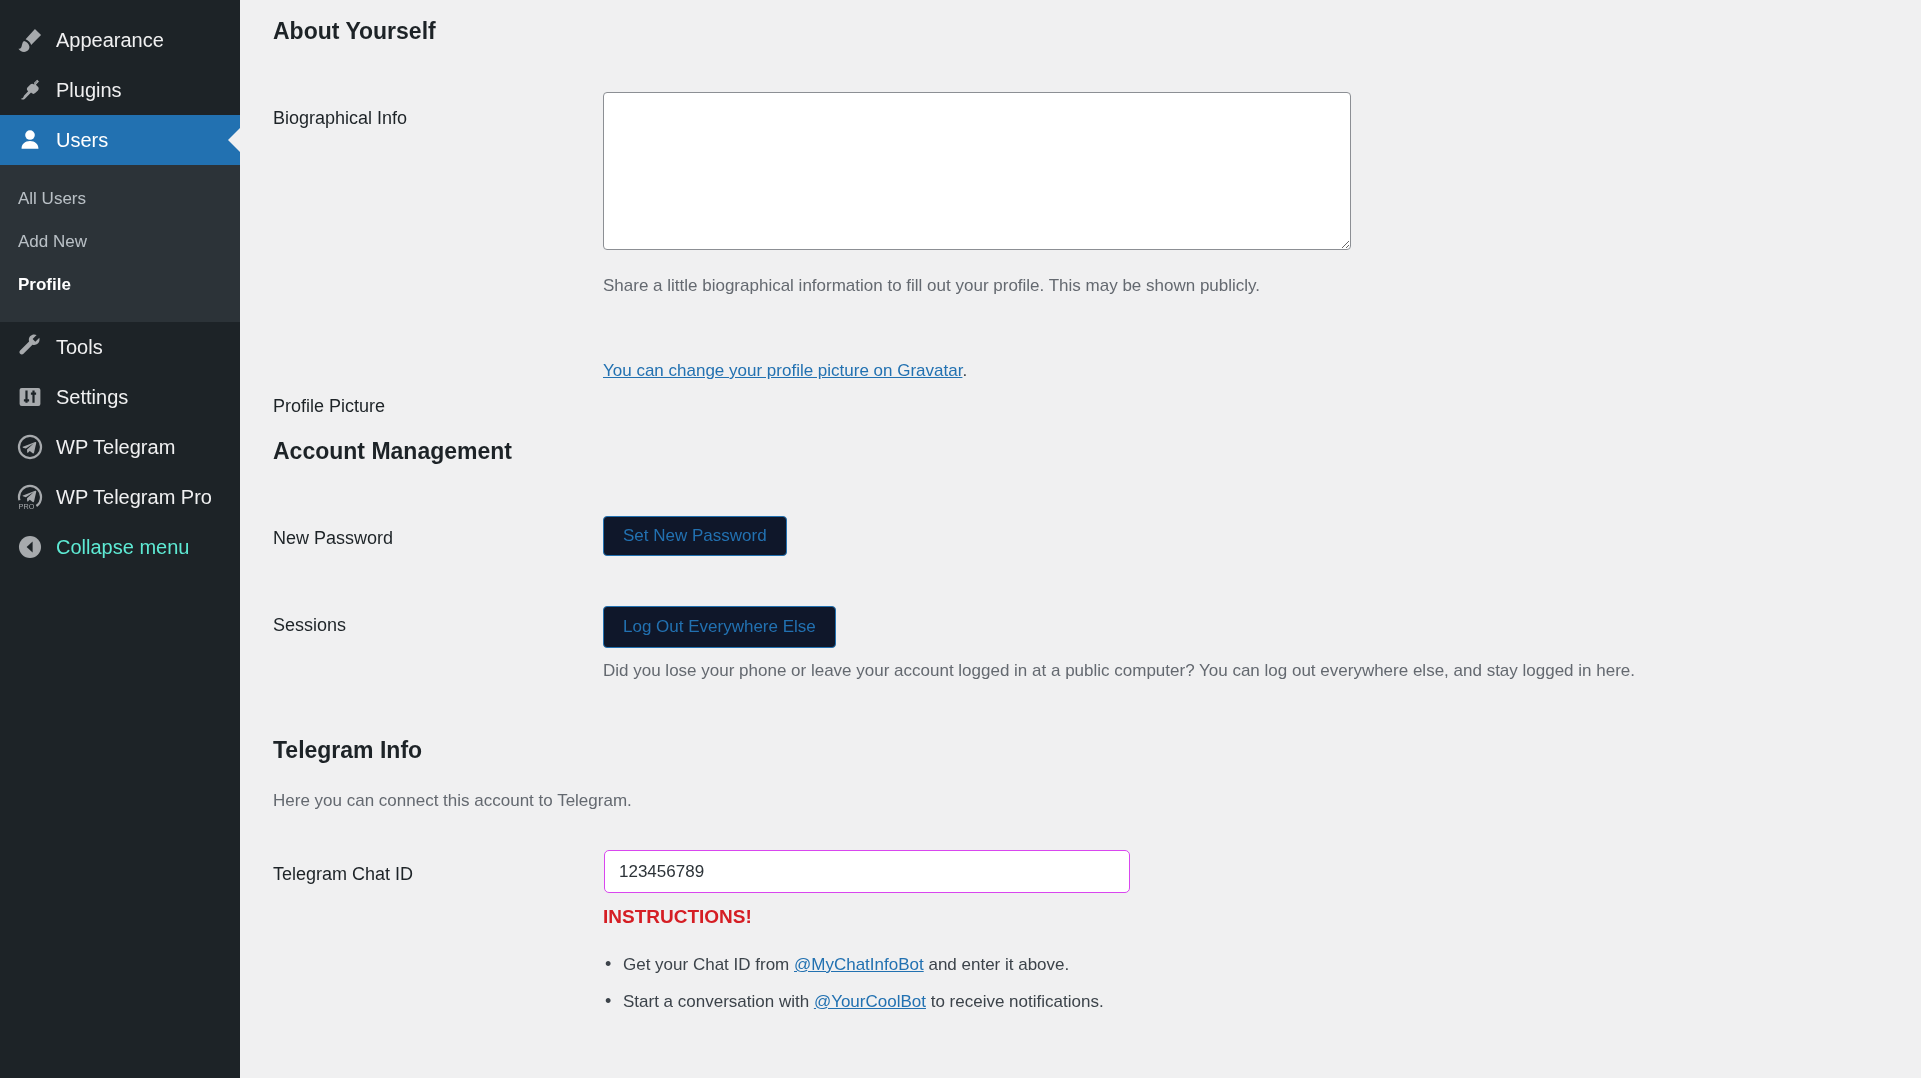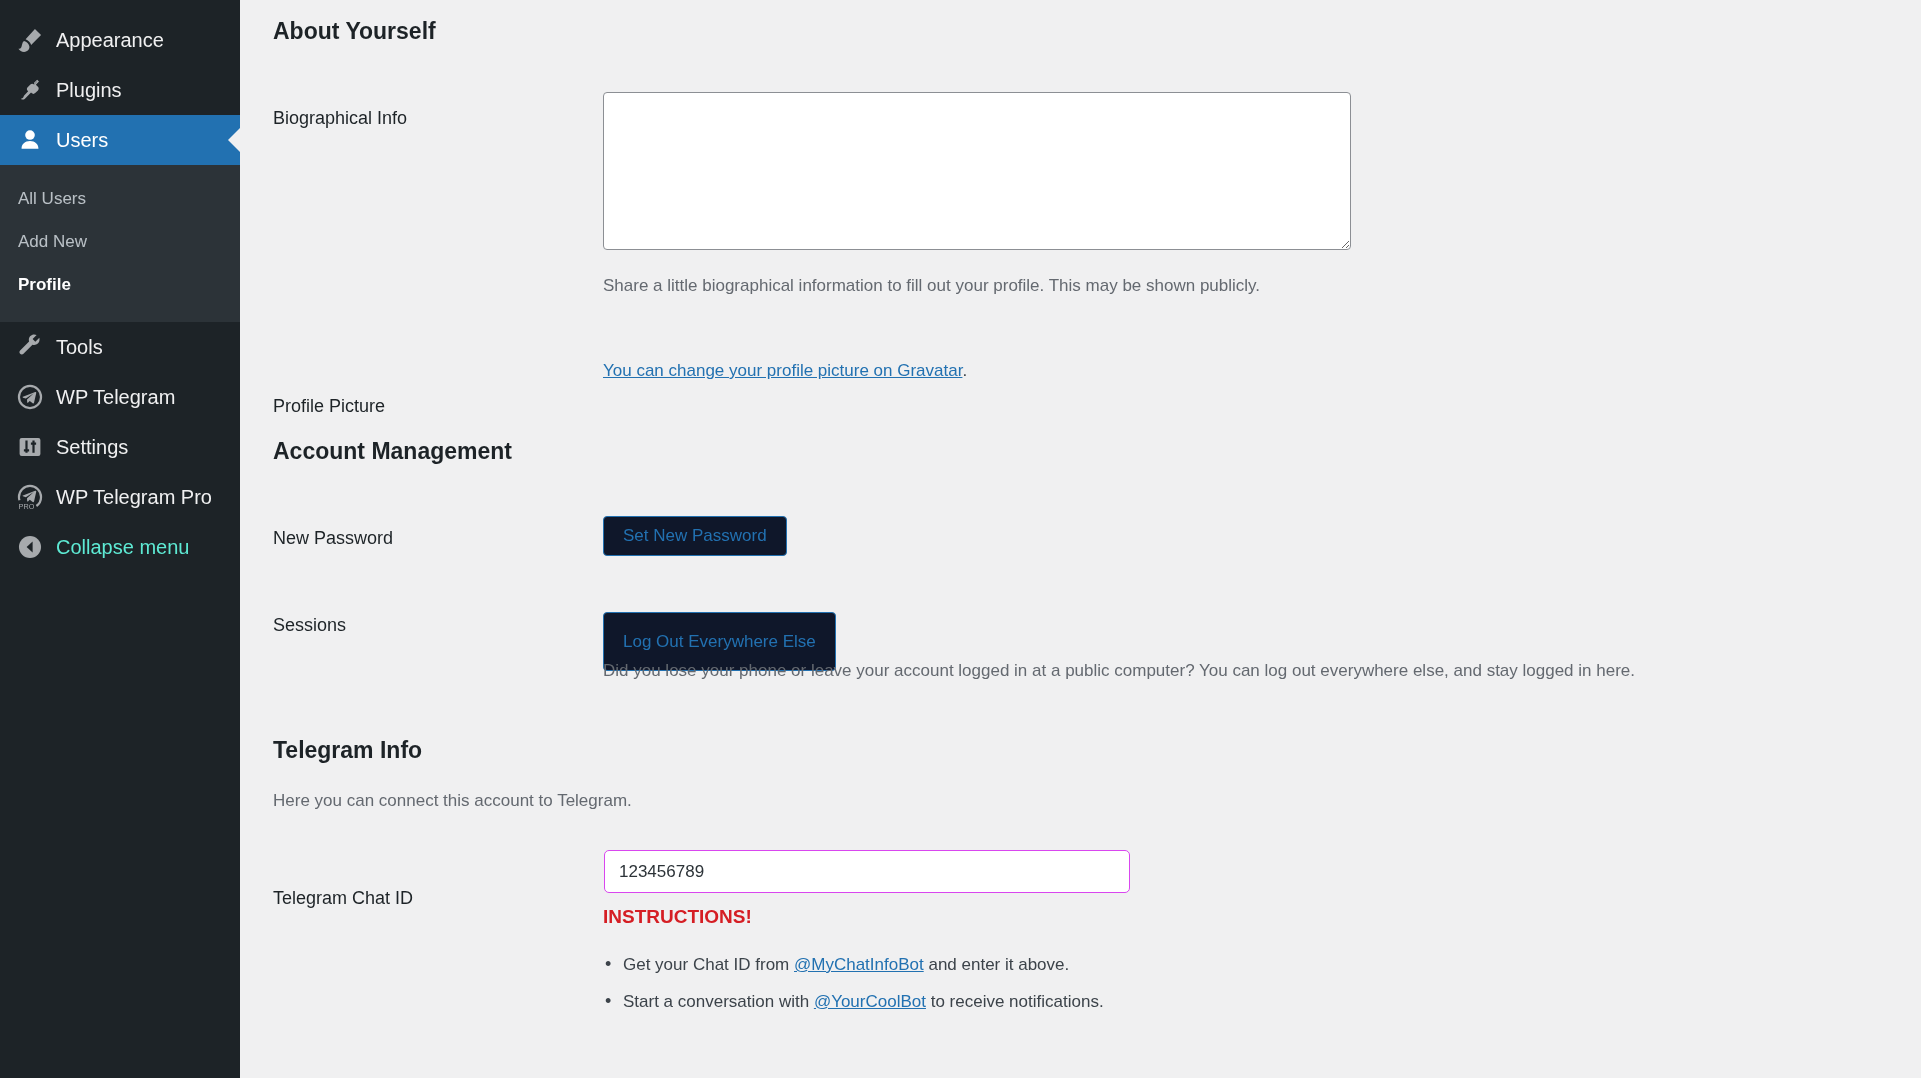--- a/index.html
+++ b/index.html
@@ -36,21 +36,21 @@
 
   textarea.bio { left:363px; top:92px; width:748px; height:158px;
     border:1px solid #8c8f94; border-radius:4px; background:#fff; resize:both;
     font-family:"Liberation Sans", sans-serif; font-size:17px; color:#2c3338;
     padding:8px 12px; outline:none; }
 
   .wp-button { background:#0f172a; border:1px solid #2271b1; border-radius:4px;
     color:#2271b1; font-size:17px; font-family:"Liberation Sans", sans-serif;
     padding:0 19px; cursor:pointer; }
   .btn-password { left:363px; top:516px; height:40px; }
-  .btn-sessions { left:363px; top:606px; height:59px;margin-top:6px; }
+  .btn-sessions { left:363px; top:606px; height:42px; }
 
   input.chatid { left:364px; top:850px; width:526px; height:43px;
     border:1px solid #d946ef; border-radius:5px; background:#fff;
     font-family:"Liberation Sans", sans-serif; font-size:17px; color:#2c3338;
     padding:0 14px; outline:none; }
 
   .instructions { font-size:19px; font-weight:bold; color:#d51e24; }
   ul.bullets { list-style:none; }
   ul.bullets li { position:relative; padding-left:20px; margin-bottom:17px;
     font-size:17px; color:#3c434a; }
@@ -108,35 +108,35 @@
       <svg width="26" height="26" viewBox="0 0 20 20">
         <path fill="#a7aaad" d="M17.3 4.7c-.1 2.1-1.9 3.8-4.1 3.8-.4 0-.9-.1-1.3-.2l-6.9 6.9c-.7.7-1.9.7-2.6 0-.7-.7-.7-1.9 0-2.6l6.9-6.9c-.1-.4-.2-.8-.2-1.3C9.1 2.2 10.9.4 13.2.4c.7 0 1.3.2 1.9.4l-3.1 3.1 2.1 2.1 3.1-3.1c.1.6.2 1.2.1 1.8z"></path>
       </svg>
     </span>
     <span>Tools</span>
   </div>
 
   <div class="menu-item">
     <span class="micon">
       <svg width="26" height="26" viewBox="0 0 20 20">
+        <rect fill="#a7aaad" x="2" y="3" width="16" height="14" rx="1.6"></rect>
+        <path stroke="#1d2327" stroke-width="1.7" fill="none" d="M7.3 5v9.5 M5.3 12.6h4 M12.7 5v9.5 M10.7 7.4h4"></path>
+      </svg>
+    </span>
+    <span>Settings</span>
+  </div>
+
+  <div class="menu-item">
+    <span class="micon">
+      <svg width="26" height="26" viewBox="0 0 20 20">
         <circle cx="10" cy="10" r="8.5" fill="none" stroke="#a7aaad" stroke-width="1.7"></circle>
         <path fill="#a7aaad" d="M4.6 9.9l9.4-3.7c.4-.2.9.2.8.7l-1.7 7.6c-.1.5-.7.7-1 .4l-2.3-1.8-1.2 1.2c-.3.3-.8.1-.8-.3l-.1-2.1 5.2-4.7-6.1 3.9-2.2-.6c-.4-.2-.4-.8 0-.6z"></path>
       </svg>
     </span>
     <span>WP Telegram</span>
-  </div>
-
-  <div class="menu-item">
-    <span class="micon">
-      <svg width="26" height="26" viewBox="0 0 20 20">
-        <rect fill="#a7aaad" x="2" y="3" width="16" height="14" rx="1.6"></rect>
-        <path stroke="#1d2327" stroke-width="1.7" fill="none" d="M7.3 5v9.5 M5.3 12.6h4 M12.7 5v9.5 M10.7 7.4h4"></path>
-      </svg>
-    </span>
-    <span>Settings</span>
   </div>
 
   <div class="menu-item">
     <span class="micon">
       <svg width="26" height="26" viewBox="0 0 20 20">
         <circle cx="10" cy="10" r="8.5" fill="none" stroke="#a7aaad" stroke-width="1.7" stroke-dasharray="38 16" stroke-dashoffset="-24"></circle>
         <path fill="#a7aaad" d="M4.6 8.9l9.4-3.7c.4-.2.9.2.8.7l-1.7 7.6c-.1.5-.7.7-1 .4l-2.3-1.8-1.2 1.2c-.3.3-.8.1-.8-.3l-.1-2.1 5.2-4.7-6.1 3.9-2.2-.6c-.4-.2-.4-.8 0-.6z"></path>
         <text x="1.2" y="19.6" font-size="5.6" fill="#a7aaad" font-family="Liberation Sans, sans-serif">PRO</text>
       </svg>
     </span>
@@ -179,21 +179,21 @@
   <div class="field-label abs" style="left:33px; top:615px;">Sessions</div>
 
   <button class="wp-button btn-sessions abs">Log Out Everywhere Else</button>
 
   <div class="help-text abs" style="left:363px; top:661px; width:1300px;">Did you lose your phone or leave your account logged in at a public computer? You can log out everywhere else, and stay logged in here.</div>
 
   <h2 class="section abs" style="left:33px; top:737px;">Telegram Info</h2>
 
   <div class="help-text abs" style="left:33px; top:791px;">Here you can connect this account to Telegram.</div>
 
-  <div class="field-label abs" style="left:33px; top:888px;">Telegram Chat ID</div>
+  <div class="field-label abs" style="left:33px; top:864px;">Telegram Chat ID</div>
 
   <input class="chatid abs" type="text" value="123456789" style="">
 
   <div class="instructions abs" style="left:363px; top:906px;">INSTRUCTIONS!</div>
 
   <ul class="bullets abs" style="left:363px; top:955px;">
     <li>
       <span>Get your Chat ID from </span><a class="wp-link">@MyChatInfoBot</a><span> and enter it above.</span>
     </li>
     <li>

